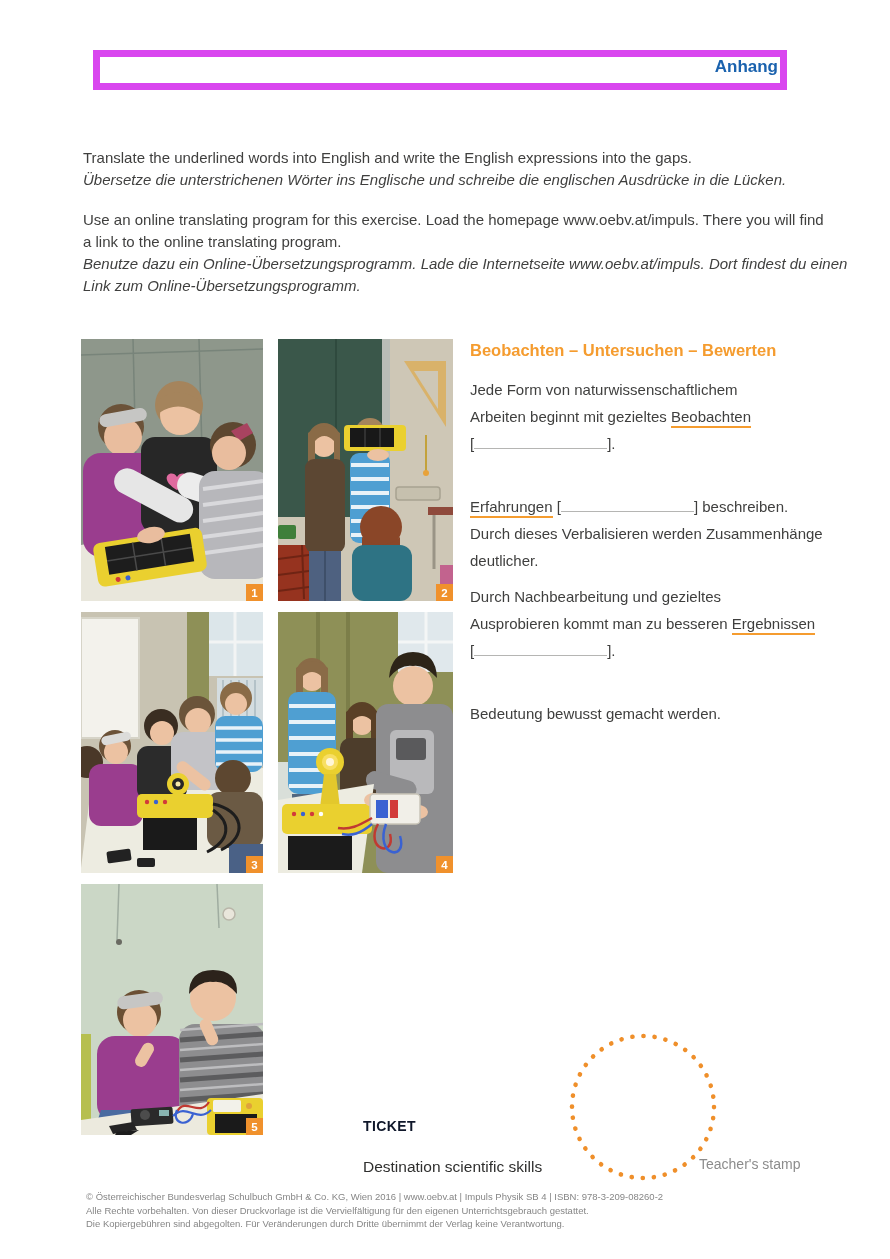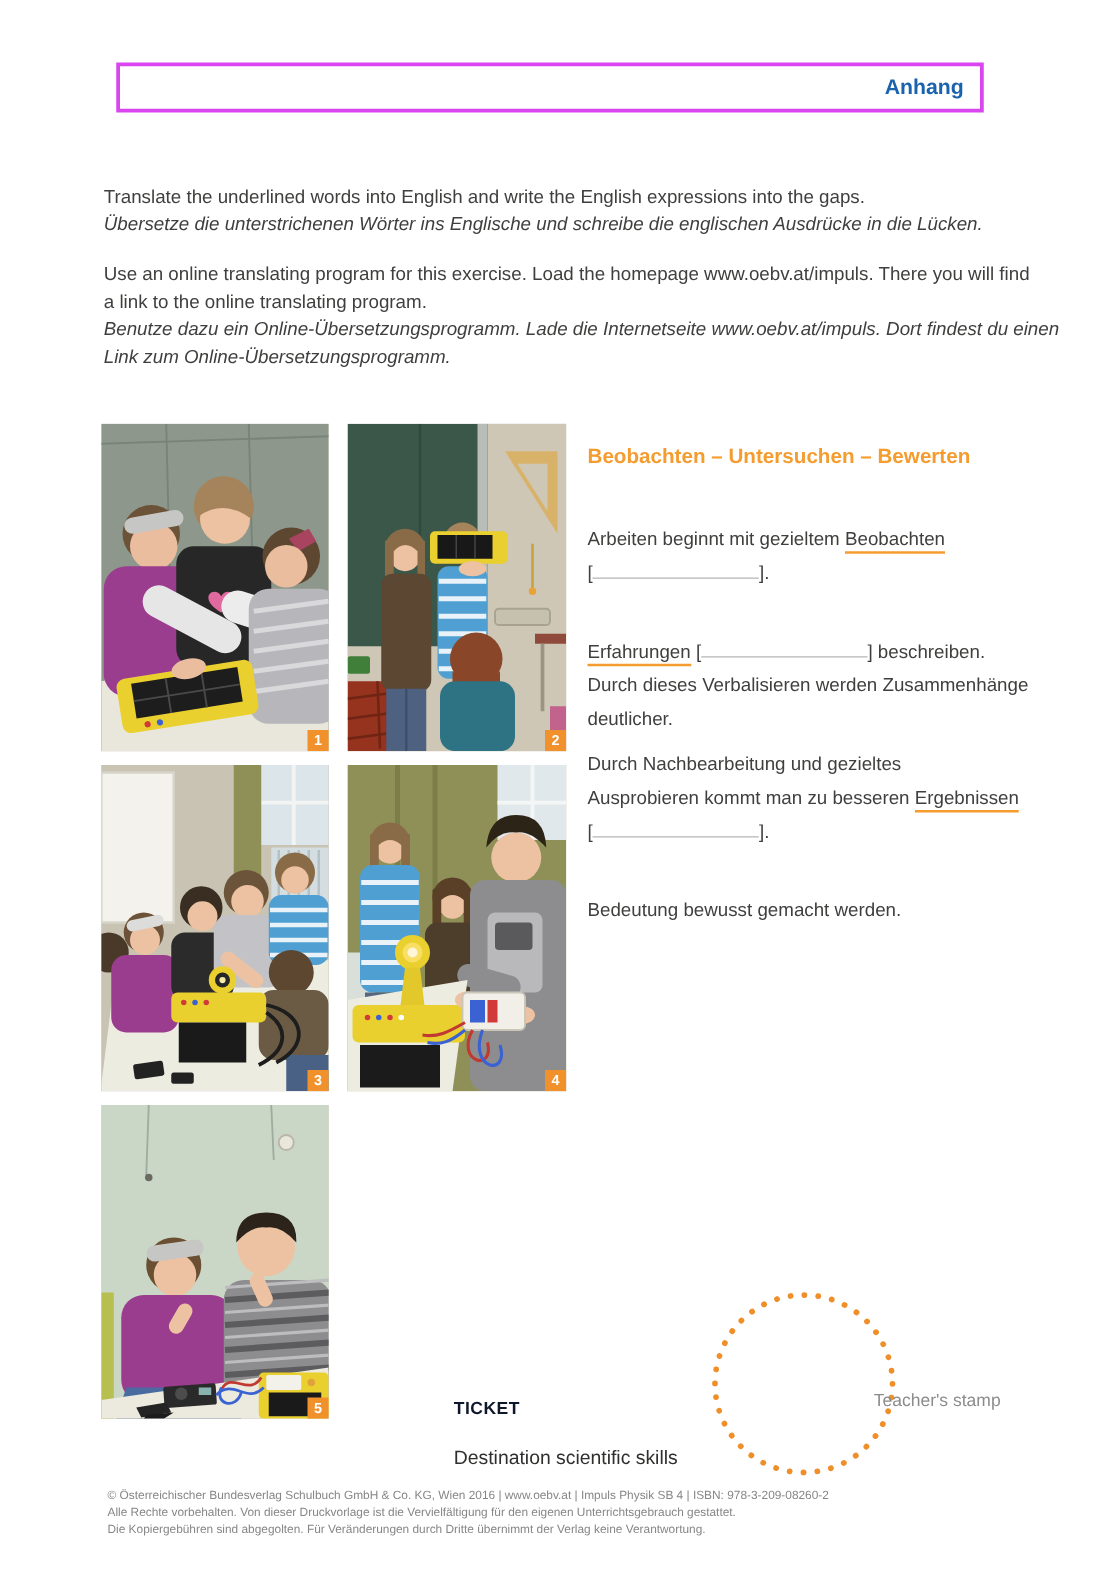--- a/index.html
+++ b/index.html
@@ -1,52 +1,52 @@
 <!DOCTYPE html>
 <html><head>
 <meta charset="utf-8">
 <style>
   html,body{margin:0;padding:0;background:#fff;}
   .page{position:relative;width:890px;height:1259px;background:#ffffff;
         font-family:"Liberation Sans", sans-serif;overflow:hidden;color:#3f3f3e;}
 
   .anhang-box{position:absolute;left:93px;top:50px;width:694px;height:40px;
-    box-sizing:border-box;border:3px solid #d946ef;display:flex;align-items:center;
-    justify-content:flex-end;padding-right:13px;}
+    box-sizing:border-box;border:7px solid #d946ef;display:flex;align-items:flex-start;
+    justify-content:flex-end;padding-right:2px;}
   .anhang-box .lbl{color:#1a62ae;font-weight:bold;font-size:17px;}
 
   .page-title{position:absolute;left:83px;top:100px;margin:0;
     font-size:20px;font-weight:bold;color:#f59c2f;}
 
   .intro{position:absolute;left:83px;top:147px;width:800px;font-size:15px;line-height:22px;}
   .intro p{margin:0;white-space:pre-line;}
   .intro .de{font-style:italic;}
   .intro .block2{margin-top:18px;}
 
   .photo{position:absolute;overflow:hidden;background:#cfcabc;}
   .photo svg{display:block;}
   #photo1{left:81px;top:339px;width:182px;height:262px;}
   #photo2{left:278px;top:339px;width:175px;height:262px;}
   #photo3{left:81px;top:612px;width:182px;height:261px;}
   #photo4{left:278px;top:612px;width:175px;height:261px;}
   #photo5{left:81px;top:884px;width:182px;height:251px;}
   .badge{position:absolute;right:0;bottom:0;width:17px;height:17px;background:#f0912c;
     color:#fff;font-weight:bold;font-size:11.5px;display:flex;align-items:center;justify-content:center;}
 
-  .exercise{position:absolute;left:470px;top:339px;width:372px;margin-top:15px;}
+  .exercise{position:absolute;left:470px;top:339px;width:372px;}
   .exercise h2{margin:0 0 15px 0;font-size:16.5px;font-weight:bold;color:#f59c2f;line-height:22px;}
   .ex-p{margin:0 0 9px 0;font-size:15px;line-height:27px;color:#3f3f3e;}
   .uw{border-bottom:2px solid #f59c2f;padding-bottom:1px;}
   .gap-line{display:inline-block;width:133px;height:12px;border-bottom:1.4px solid #b5b5b3;}
 
   .ticket-label{position:absolute;left:363px;top:1118px;font-size:14px;font-weight:bold;
     color:#0f172a;letter-spacing:.4px;}
   .destination{position:absolute;left:363px;top:1158px;font-size:15.5px;color:#2f2f2e;text-align:center;}
   .stamp{position:absolute;left:565px;top:1029px;width:156px;height:156px;}
-  .stamp-label{position:absolute;left:699px;top:1112px;font-size:14px;color:#8c8c8c;}
+  .stamp-label{position:absolute;left:699px;top:1156px;font-size:14px;color:#8c8c8c;}
 
   .footer{position:absolute;left:86px;top:1190px;width:640px;font-size:9.5px;
     line-height:13.5px;color:#868686;}
   .footer p{margin:0;}
 </style>
 </head>
 <body>
 
 <div class="page">
 
@@ -315,21 +315,21 @@
       <path d="M92,232 C106,218 116,240 130,226" stroke="#3a62d2" stroke-width="2.2" fill="none"></path>
       <path d="M96,226 C90,240 108,244 112,230" stroke="#3a62d2" stroke-width="2.2" fill="none"></path>
       <polygon points="28,242 52,238 56,246 32,250" fill="#242424"></polygon>
       <polygon points="36,248 58,246 50,251 34,251" fill="#1c1c1c"></polygon>
     </svg>
     <div class="badge">5</div>
   </div>
 
   <div class="exercise">
     <h2>Beobachten – Untersuchen – Bewerten</h2>
-    <p class="ex-p"><br><span>Arbeiten beginnt mit gezieltem </span><span class="uw">Beobachten</span><br><span><span>[</span><span class="gap-line"></span><span>]</span></span><span>.</span></p>
+    <p class="ex-p"><span>Jede Form von naturwissenschaftlichem</span><br><span>Arbeiten beginnt mit gezieltes </span><span class="uw">Beobachten</span><br><span><span>[</span><span class="gap-line"></span><span>]</span></span><span>.</span></p>
     <p class="ex-p"><br><span class="uw">Erfahrungen</span><span> </span><span><span>[</span><span class="gap-line"></span><span>]</span></span><span> beschreiben.</span><br><span>Durch dieses Verbalisieren werden Zusammenhänge</span><br><span>deutlicher.</span></p>
     <p class="ex-p"><span>Durch Nachbearbeitung und gezieltes</span><br><span>Ausprobieren kommt man zu besseren </span><span class="uw">Ergebnissen</span><br><span><span>[</span><span class="gap-line"></span><span>]</span></span><span>.</span></p>
     <p class="ex-p"><br><span>Bedeutung bewusst gemacht werden.</span></p>
   </div>
 
   <div class="ticket-label">TICKET</div>
   <div class="destination">Destination scientific skills</div>
 
   <svg class="stamp" width="156" height="156" viewBox="0 0 156 156">
     <circle cx="78" cy="78" r="71" fill="none" stroke="#ef8f2a" stroke-width="4.6" stroke-linecap="round" stroke-dasharray="0.1 11.05"></circle>

